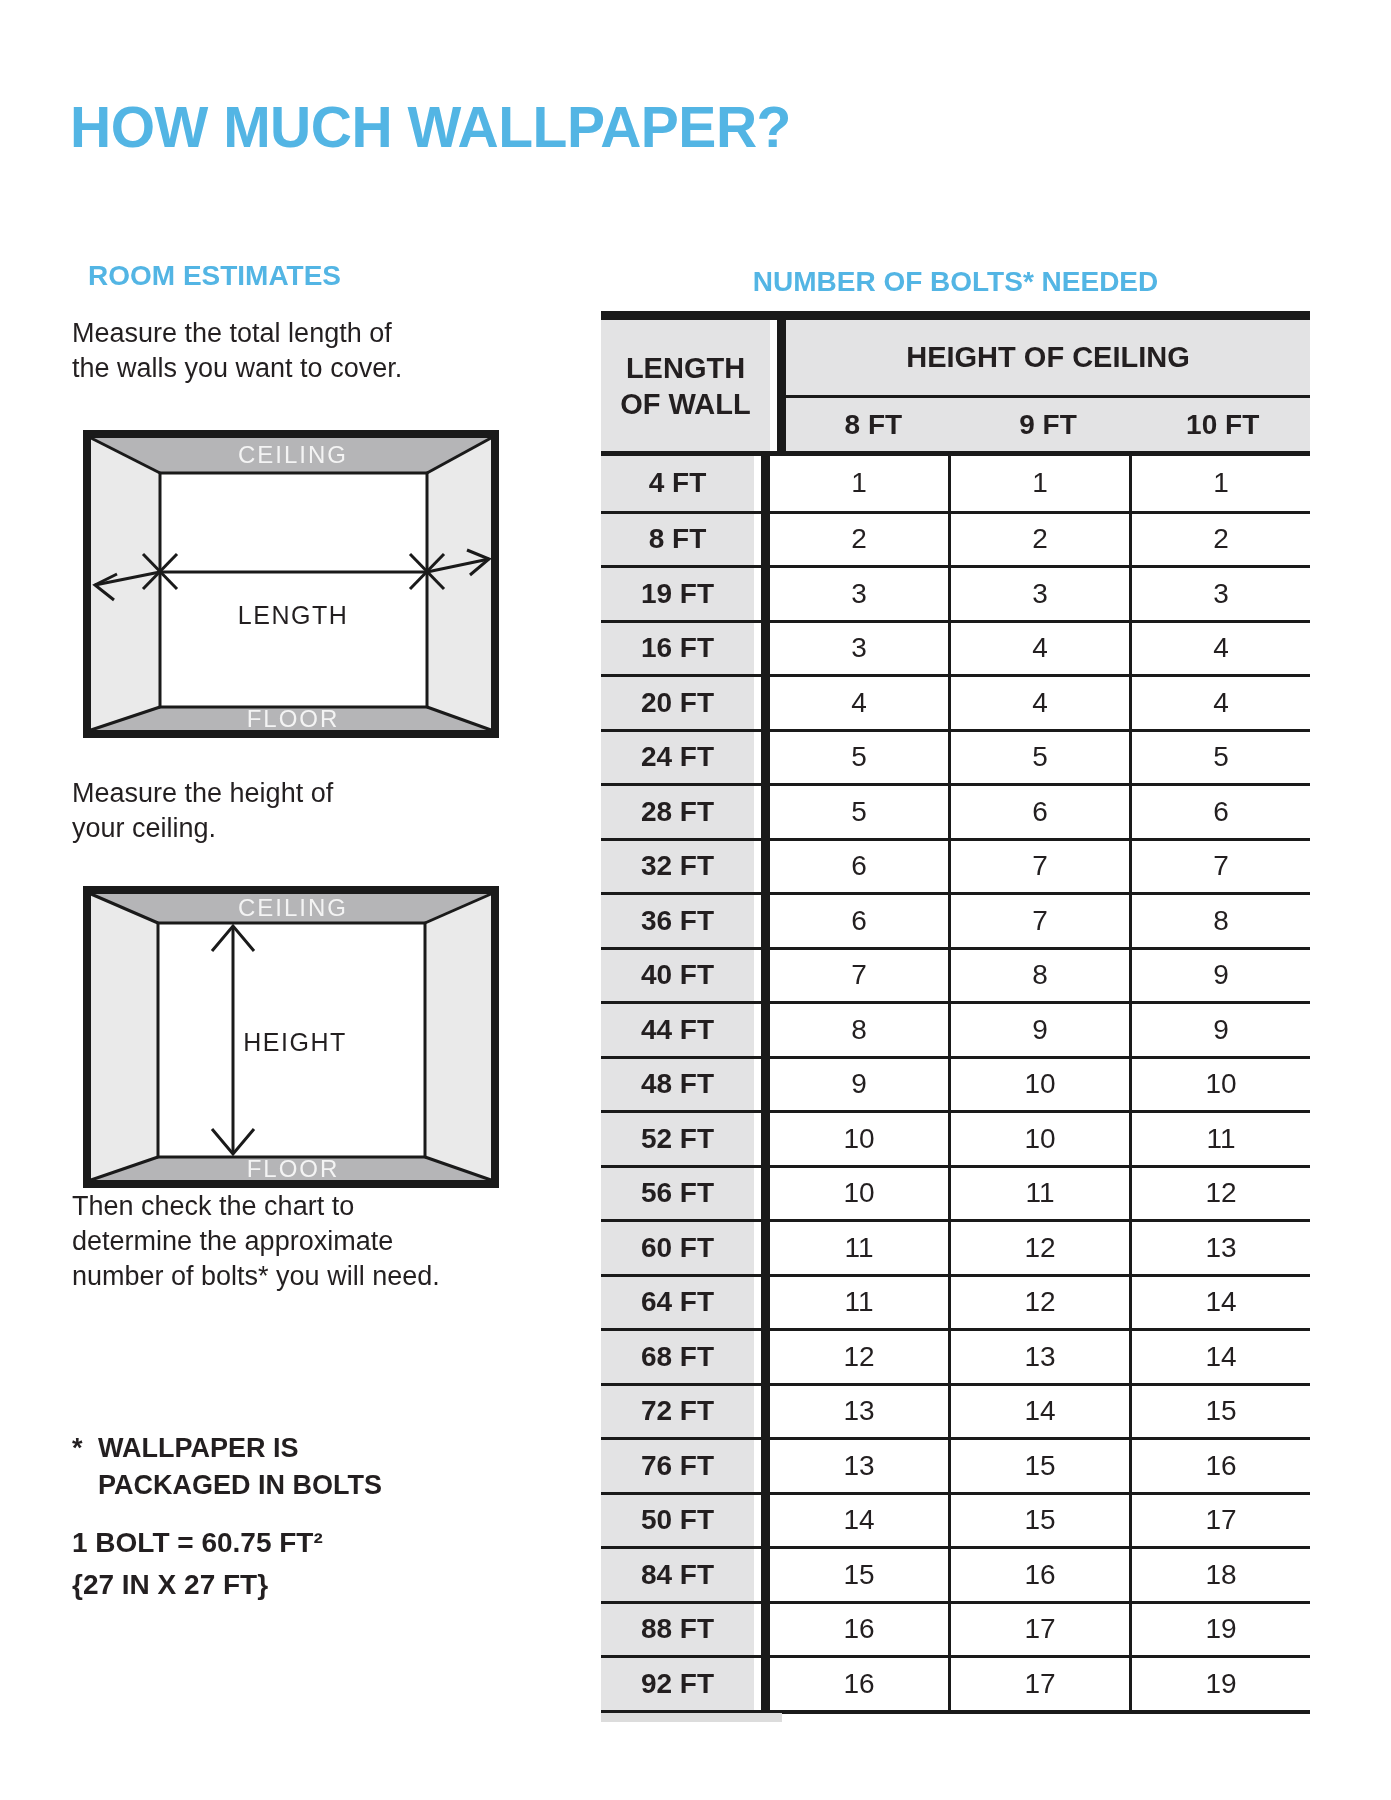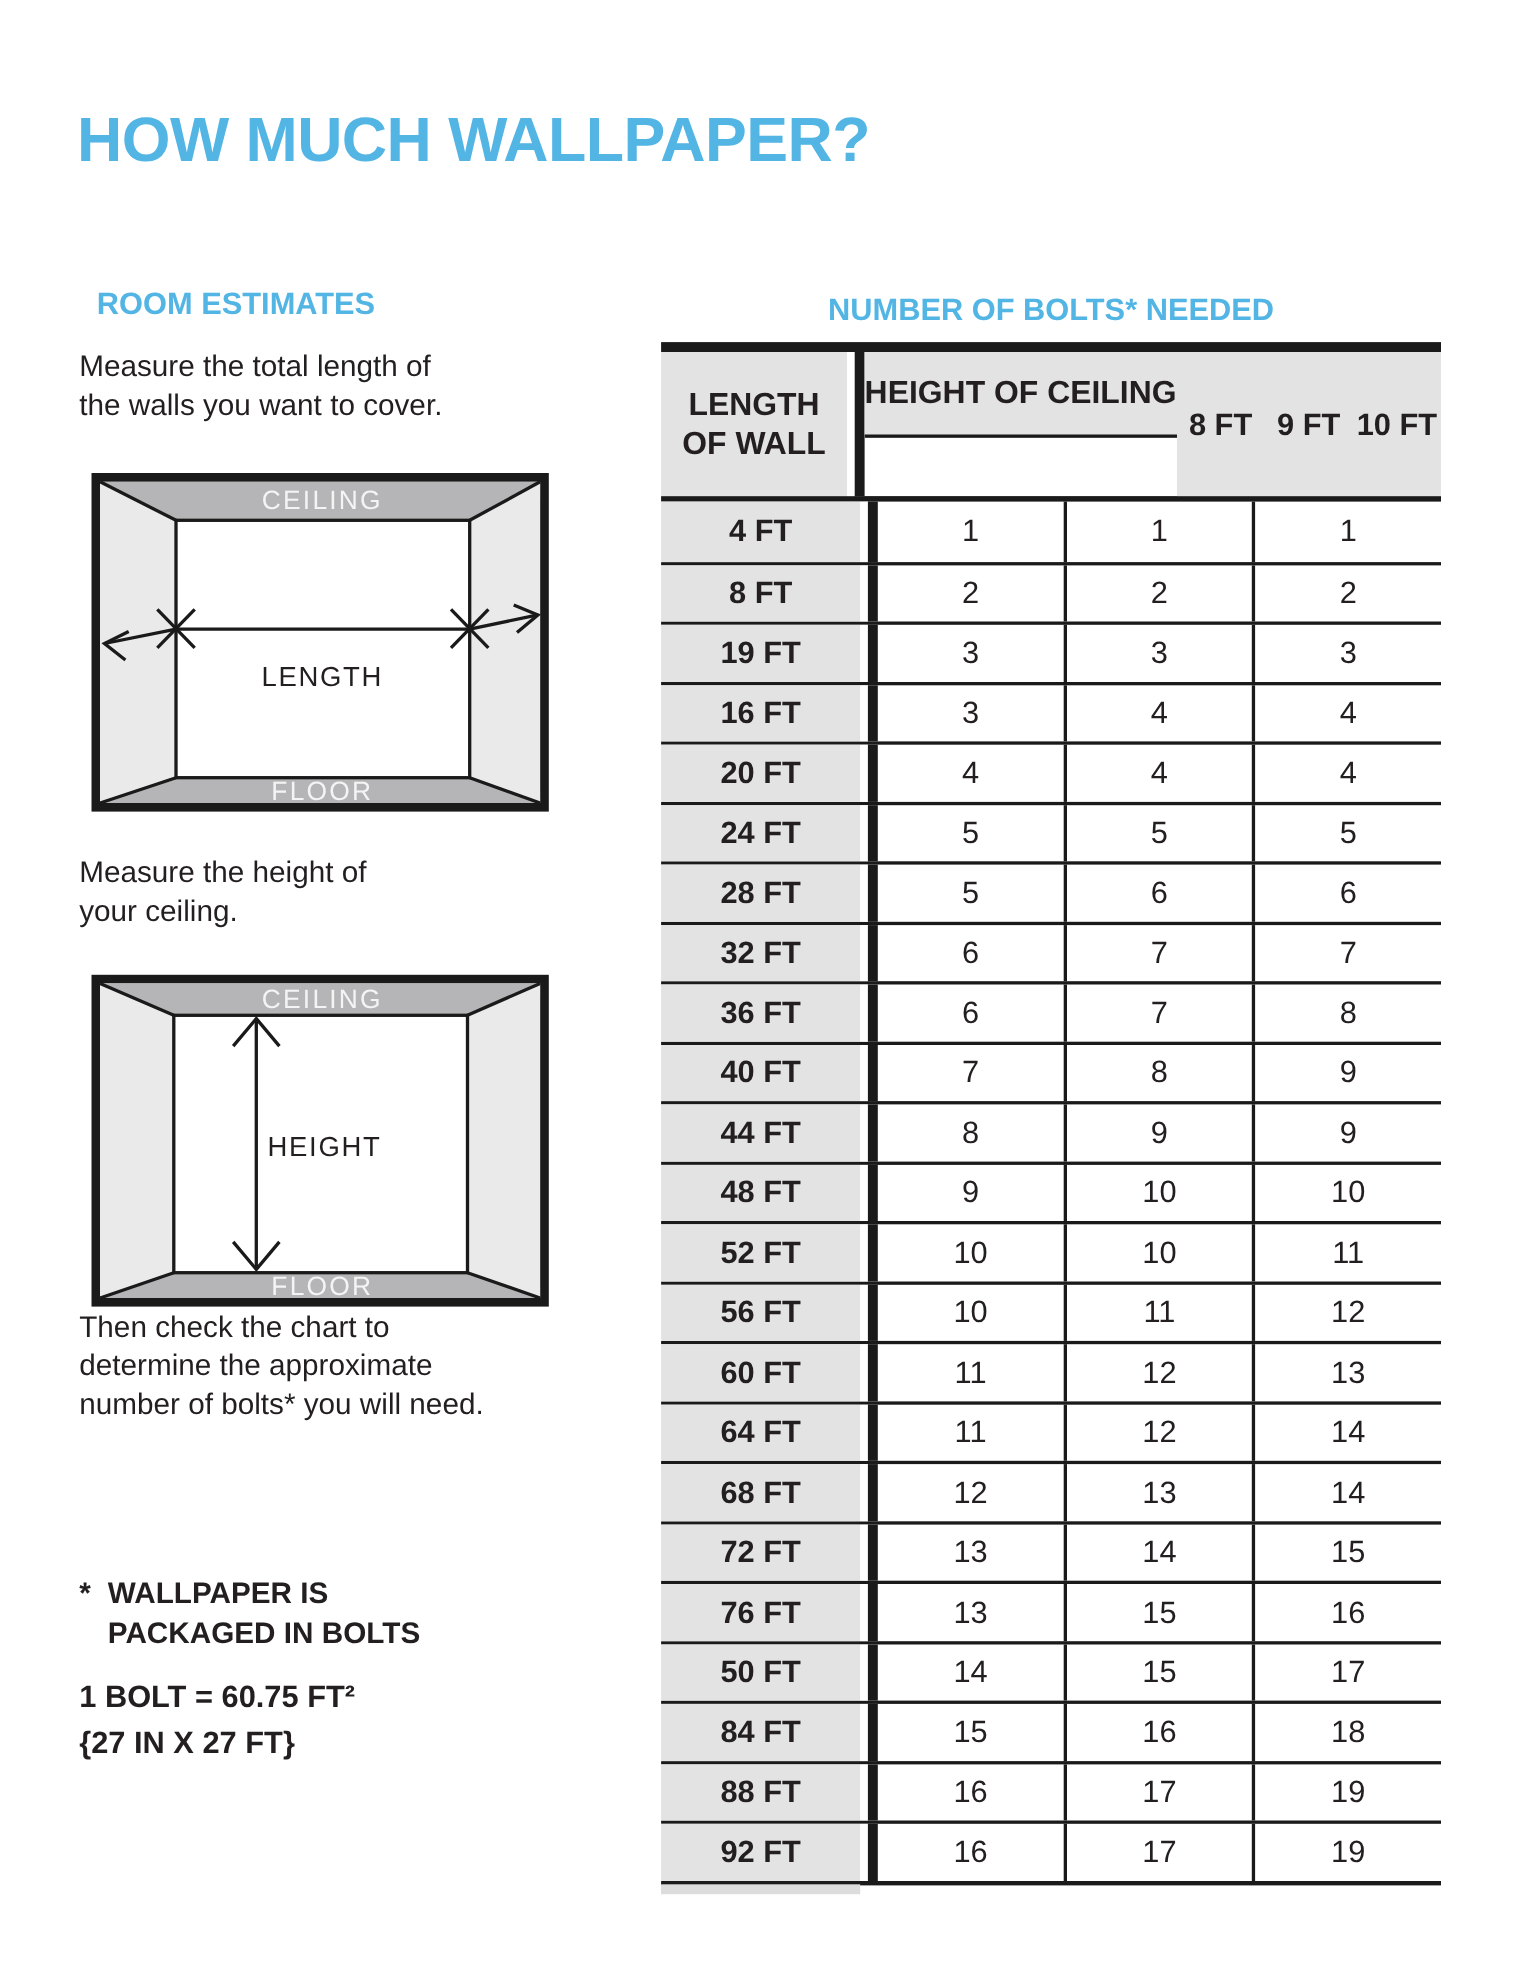--- a/index.html
+++ b/index.html
@@ -33,29 +33,29 @@
 
   
   #bolts-table{left:601px;top:311px;width:709px;box-sizing:content-box;
     border-top:9px solid #1a1a1a;border-bottom:4px solid #1a1a1a;background:#ffffff;}
   .thead{display:flex;height:131px;border-bottom:5px solid #1a1a1a;}
   .lblcol{width:169px;background:#e3e3e4;}
   .gap{width:7px;background:#ffffff;}
   .vdiv{width:9px;background:#1a1a1a;}
   .thead .lblcol{display:flex;align-items:center;justify-content:center;
     font-weight:bold;font-size:29px;line-height:36px;text-align:center;white-space:pre-line;}
-  .head-right{flex:1;display:flex;}
+  .head-right{flex:1;display:flex;flex-direction:column;}
   .hoc{height:78px;box-sizing:border-box;background:#e3e3e4;border-bottom:3px solid #1a1a1a;
     display:flex;align-items:center;justify-content:center;font-size:29px;font-weight:bold;}
   .subheads{flex:1;background:#e3e3e4;display:flex;}
   .subheads span{flex:1;display:flex;align-items:center;justify-content:center;font-size:28px;font-weight:bold;}
 
   .trow{display:flex;height:54.5px;box-sizing:border-box;border-top:3px solid #1a1a1a;}
   .trow:first-child{border-top:none;}
-  .trow .lbl{width:181px;background:#e3e3e4;display:flex;align-items:center;justify-content:center;
+  .trow .lbl{width:153px;background:#e3e3e4;display:flex;align-items:center;justify-content:center;
     font-weight:bold;font-size:28px;}
   .trow .c{flex:1;display:flex;align-items:center;justify-content:center;font-size:28px;
     border-left:3px solid #1a1a1a;box-sizing:border-box;}
   .trow .c.first{border-left:none;}
   #table-shadow{left:601px;top:1713px;width:181px;height:9px;background:#dcdcdc;}
 </style>
 </head>
 <body>
 
 <div class="abs" id="page-title">HOW MUCH WALLPAPER?</div>

